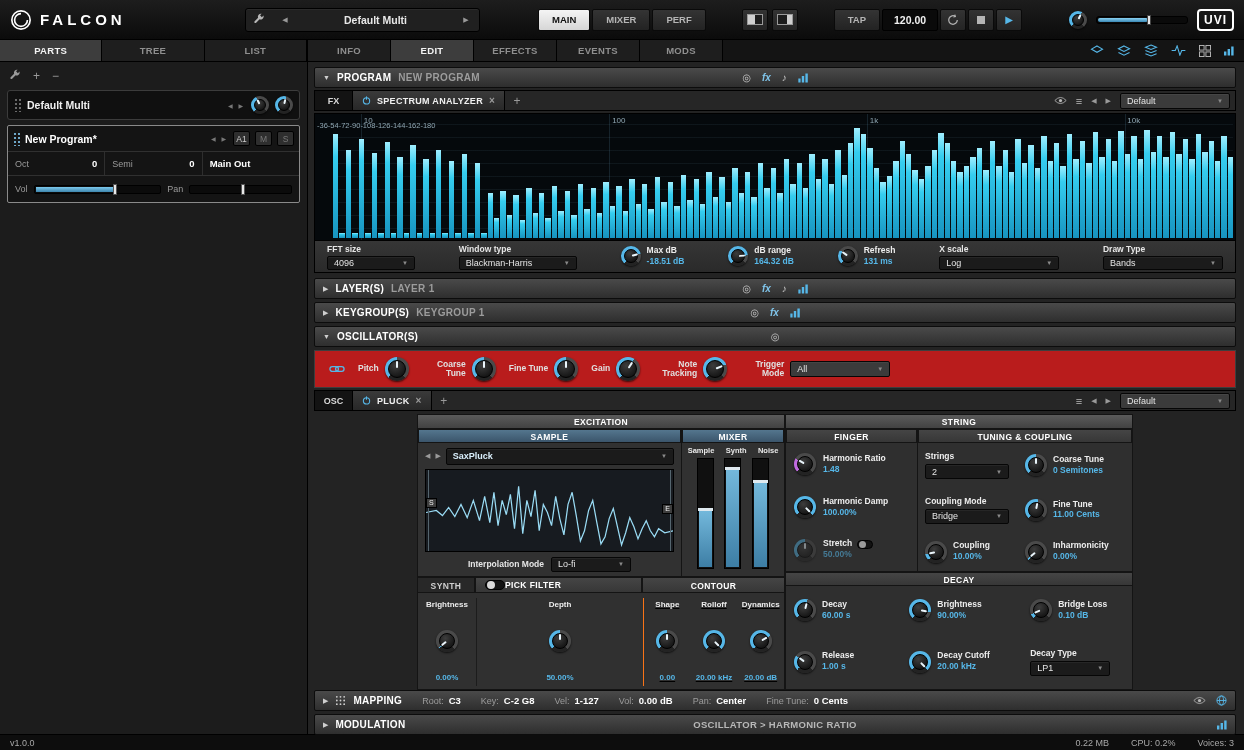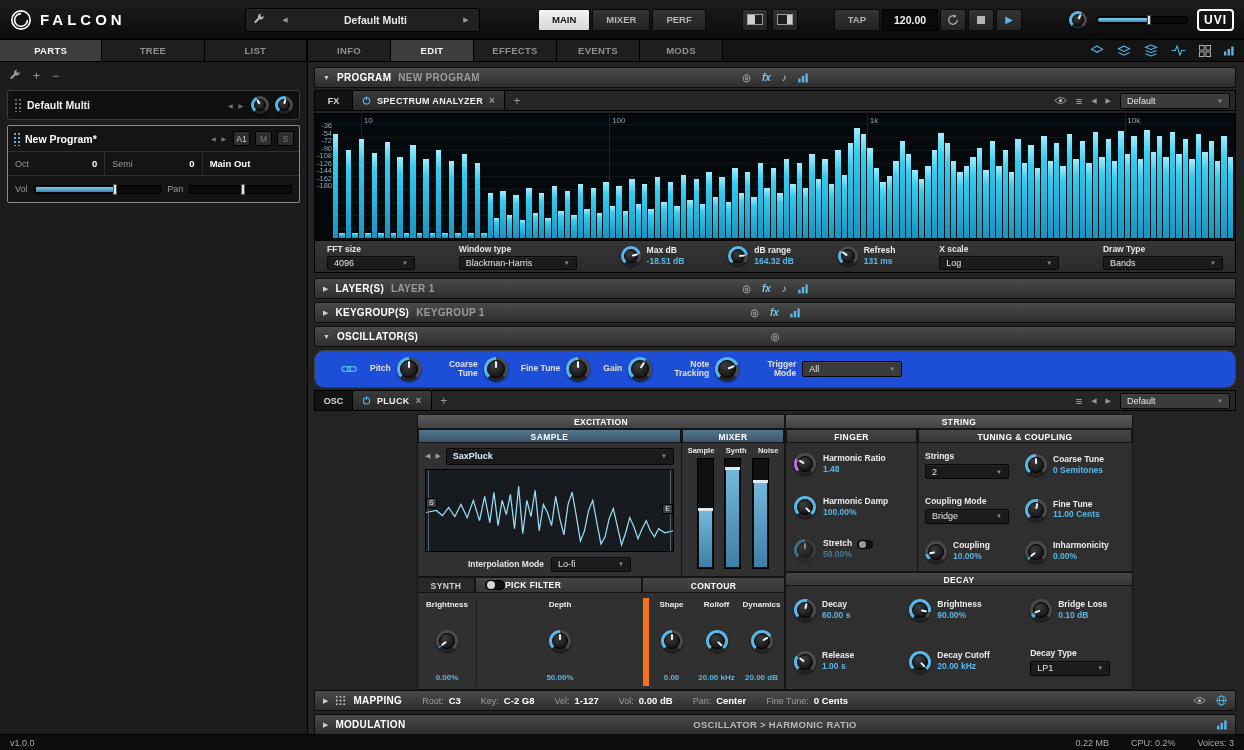--- a/index.html
+++ b/index.html
@@ -138,33 +138,33 @@
   
   .spectrum { height:128px; background:#05090c; border:1px solid #000; position:relative; margin-top:2px;
     overflow:hidden; flex:0 0 128px; }
   .spectrum::before { content:''; position:absolute; inset:10px 2px 2px 18px;
     background:repeating-linear-gradient(to bottom, rgba(140,200,230,.07) 0 1px, transparent 1px 13px); }
   .spec-bars { position:absolute; left:18px; right:2px; top:11px; bottom:2px; display:flex;
     align-items:flex-end; gap:1px; }
   .sbar { flex:1; background:linear-gradient(#9feeff, #35cdef 22%, #1794c0); min-height:2%; }
   .vgrid { position:absolute; top:0; bottom:0; width:1px; background:rgba(130,200,235,.14); }
   .flabel { position:absolute; top:2px; color:#8fa6b2; font-size:8px; }
-  .dbcol { position:absolute; left:2px; top:8px; bottom:4px; width:15px; display:flex; flex-direction:column;
-    justify-content:flex-start; }
+  .dbcol { position:absolute; left:2px; top:8px; bottom:4px; width:15px; display:flex; flex-direction:row;
+    justify-content:space-between; }
   .dbcol span { color:#8fa6b2; font-size:7.5px; text-align:right; line-height:1; }
 
   .ana-controls { height:32px; background:linear-gradient(#363636,#2a2a2a); border:1px solid #000; border-top:none;
     display:flex; align-items:center; justify-content:space-between; padding:0 12px; flex:0 0 32px; gap:6px; }
   .ctl { display:flex; flex-direction:column; justify-content:center; gap:2px; }
   .clabel { color:#e6e6e6; font-size:8.5px; font-weight:bold; white-space:nowrap; }
   .ctl .dd { height:14px; }
 
   
-  .osc-master { height:38px; border:1px solid #3e3e3e; border-radius:10px; background:#1d4ed8;
-    display:flex; align-items:center; gap:13px; padding:0 26px; margin-top:3px; flex:0 0 38px; }
+  .osc-master { height:38px; border:1px solid #3e3e3e; border-radius:0; background:#b91c1c;
+    display:flex; align-items:center; gap:13px; padding:0 14px; margin-top:3px; flex:0 0 38px; }
   .mk { display:flex; align-items:center; gap:6px; }
   .mk .mlabel { color:#e0e0e0; font-size:8.5px; font-weight:bold; text-align:right; line-height:1.1; max-width:44px; }
 
   
   .pluck { width:716px; margin:3px auto 0; display:flex; flex:0 0 276px; }
   .pl-left { width:368px; display:flex; flex-direction:column; }
   .pl-right { width:348px; display:flex; flex-direction:column; }
   .phdr { height:15px; background:linear-gradient(#5b5b5b,#424242); color:#fff; font-size:8.5px; font-weight:bold;
     text-align:center; line-height:15px; border:1px solid #141414; letter-spacing:.4px; flex:none; }
   .phdr.blue { background:linear-gradient(#54768e,#3b556b); height:14px; line-height:14px; }
@@ -196,21 +196,21 @@
   .synth-hdrs .phdr { height:16px; line-height:16px; }
   .w58 { width:58px; } .w143 { width:143px; } .grow { flex:1; }
   .pickhdr { display:flex; align-items:center; justify-content:flex-start; gap:0; padding-left:9px; text-align:left; }
   .toggle { width:20px; height:10px; border-radius:5px; background:#121212; border:1px solid #000;
     position:relative; display:inline-block; cursor:pointer; flex:none; }
   .toggle::after { content:''; position:absolute; width:8px; height:8px; border-radius:50%; background:#d8d8d8;
     top:0; left:1px; }
   .toggle.sm { width:16px; height:9px; } .toggle.sm::after { width:7px; height:7px; background:#9a9a9a; }
   .pick-body { flex:1; background:#303030; border:1px solid #141414; border-top:none; display:flex; padding:5px 0 3px; }
   .pgroup { display:flex; }
-  .pg1 { width:58px; } .pg2 { width:167px; border-left:1px solid #1c1c1c; } .pg3 { flex:1; border-left:6px solid #f97316; }
+  .pg1 { width:58px; } .pg2 { width:167px; border-left:1px solid #1c1c1c; } .pg3 { flex:1; border-left:1px solid #f97316;text-decoration:underline; }
   .pcol { flex:1; display:flex; flex-direction:column; align-items:center; justify-content:space-between; padding:2px 0 4px; }
   .pcol .klabel { font-size:8px; } .pcol .kval { font-size:8px; }
   .str-body { display:flex; height:143px; }
   .finger-col { width:133px; background:#2f2f2f; border:1px solid #141414; border-top:none;
     display:flex; flex-direction:column; }
   .krow { flex:1; display:flex; align-items:center; gap:7px; padding:0 8px; }
   .kl-line { display:flex; align-items:center; gap:5px; }
   .tuning-col { flex:1; background:#2f2f2f; border:1px solid #141414; border-top:none; border-left:none;
     display:flex; flex-direction:column; }
   .tgrid { flex:1; display:grid; grid-template-columns:100px 1fr; }

